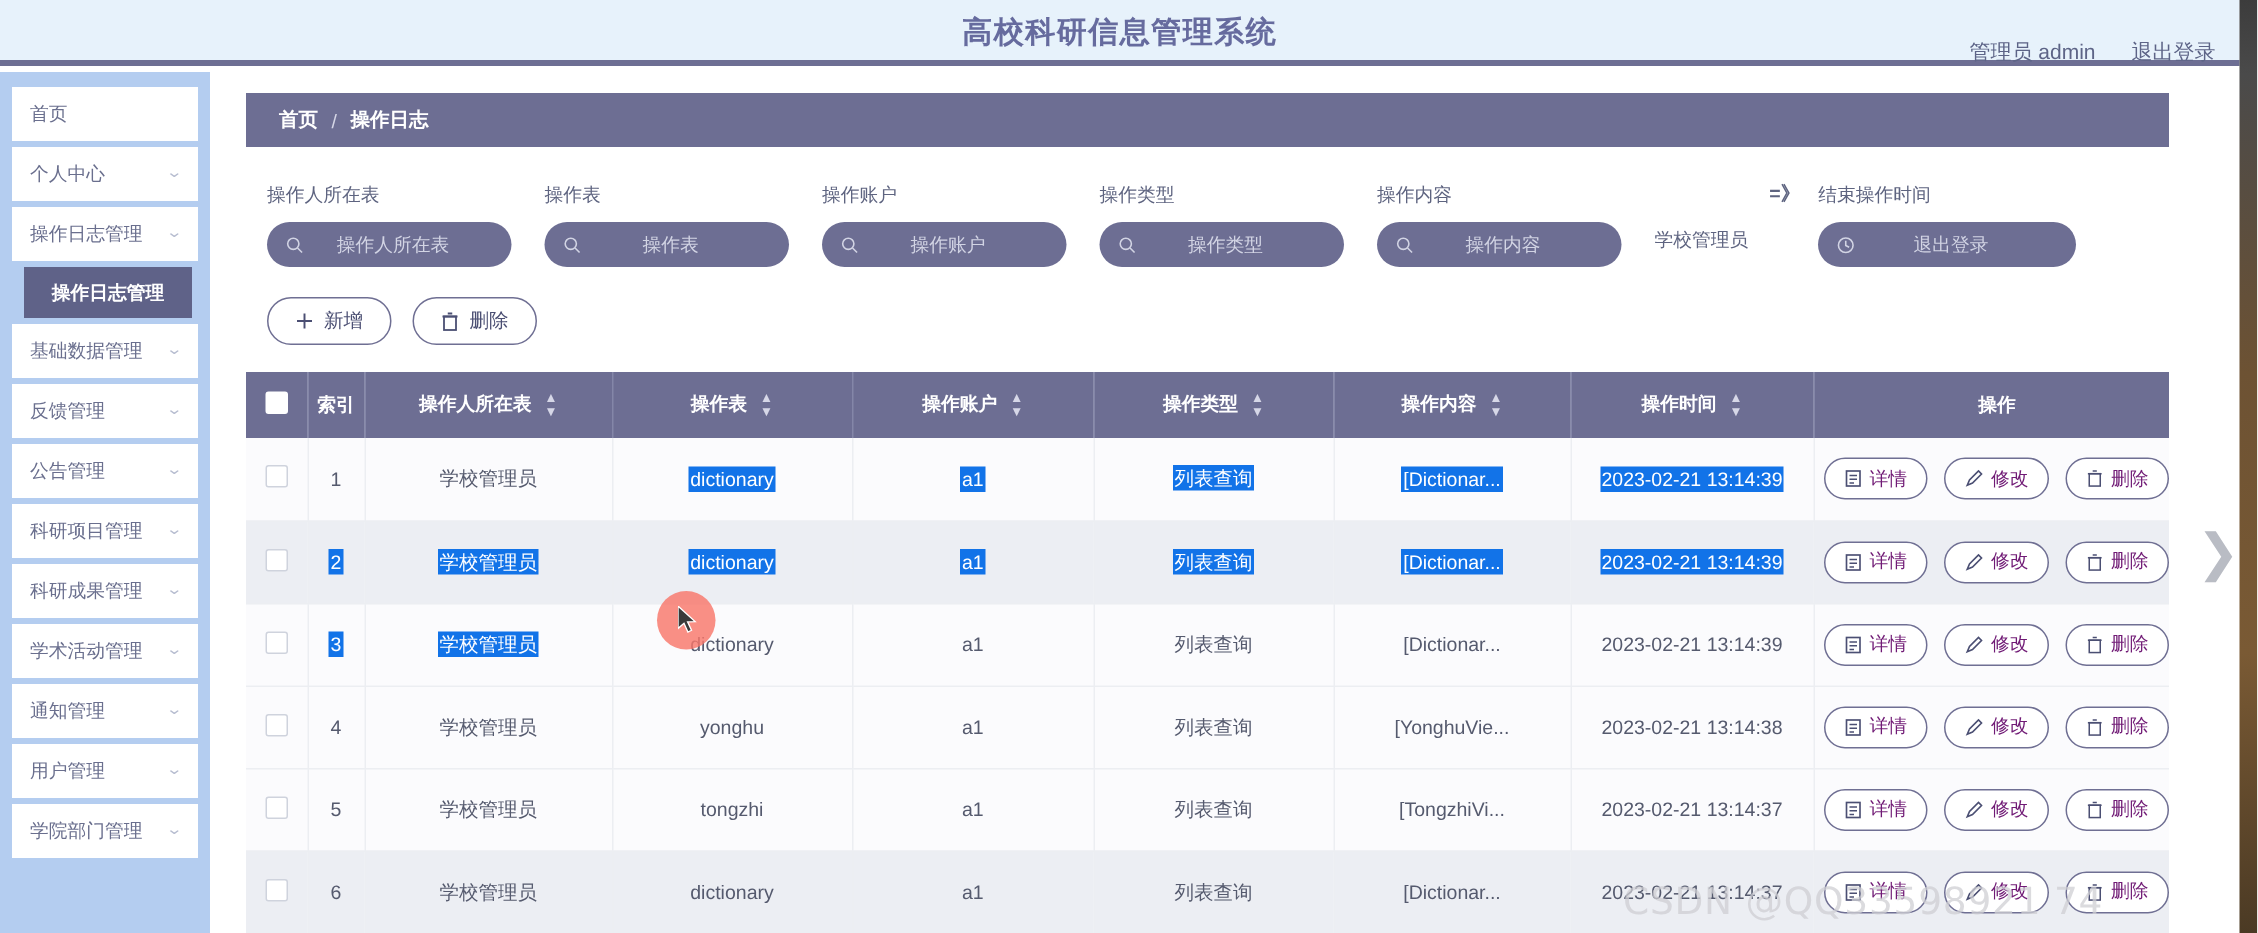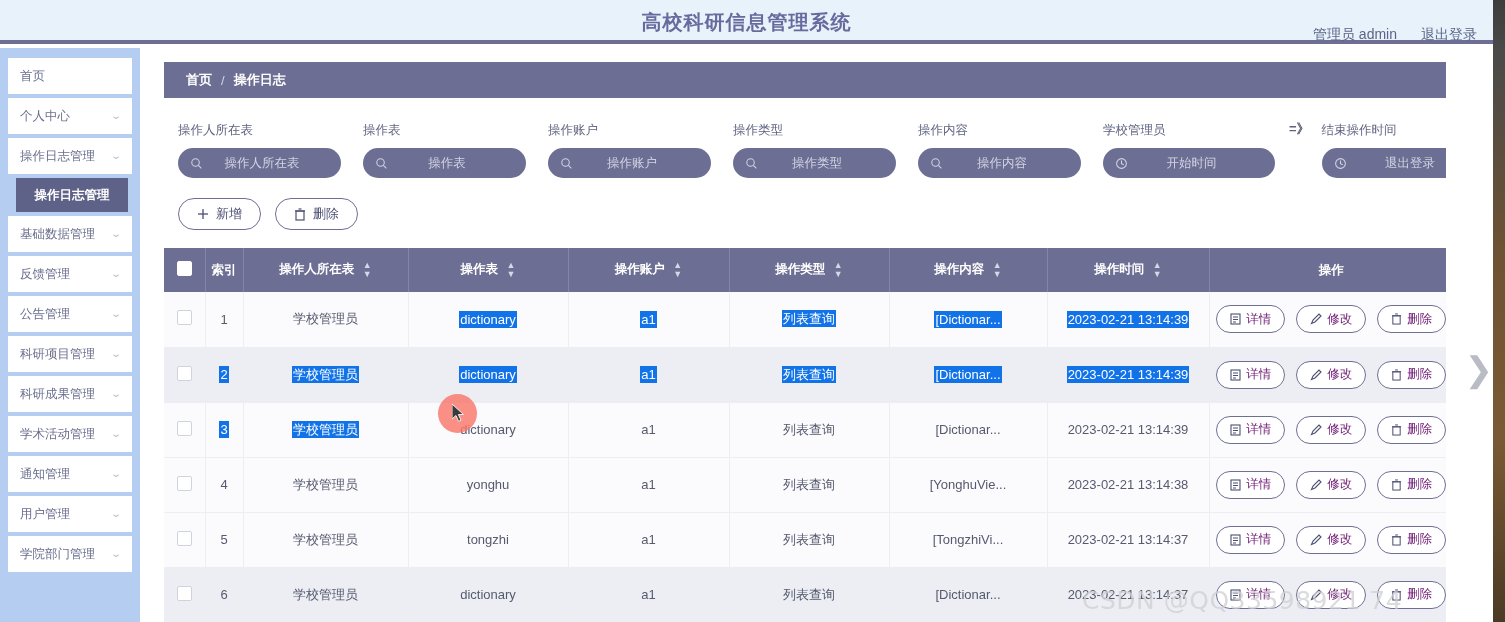--- a/index.html
+++ b/index.html
@@ -293,27 +293,20 @@
           <svg class="f-icon" viewBox="0 0 16 16">
             <circle cx="6.8" cy="6.8" r="4.6" fill="none" stroke="#d2d4e4" stroke-width="1.3"></circle>
             <line x1="10.3" y1="10.3" x2="14" y2="14" stroke="#d2d4e4" stroke-width="1.3"></line>
           </svg>
           <span class="ph">操作内容</span>
         </div>
       </div>
 
       <div class="filter-group">
         <div class="filter-label">学校管理员</div>
-        <div class="filter-field" style="width:172px">
-          <svg class="f-icon" viewBox="0 0 16 16">
-            <circle cx="8" cy="8" r="6" fill="none" stroke="#d2d4e4" stroke-width="1.3"></circle>
-            <polyline points="8,4.4 8,8.2 10.8,9.6" fill="none" stroke="#d2d4e4" stroke-width="1.3"></polyline>
-          </svg>
-          <span class="ph">开始时间</span>
-        </div>
       </div>
 
       <div class="arrow-sep">=》</div>
 
       <div class="filter-group">
         <div class="filter-label">结束操作时间</div>
         <div class="filter-field" style="width:172px">
           <svg class="f-icon" viewBox="0 0 16 16">
             <circle cx="8" cy="8" r="6" fill="none" stroke="#d2d4e4" stroke-width="1.3"></circle>
             <polyline points="8,4.4 8,8.2 10.8,9.6" fill="none" stroke="#d2d4e4" stroke-width="1.3"></polyline>

